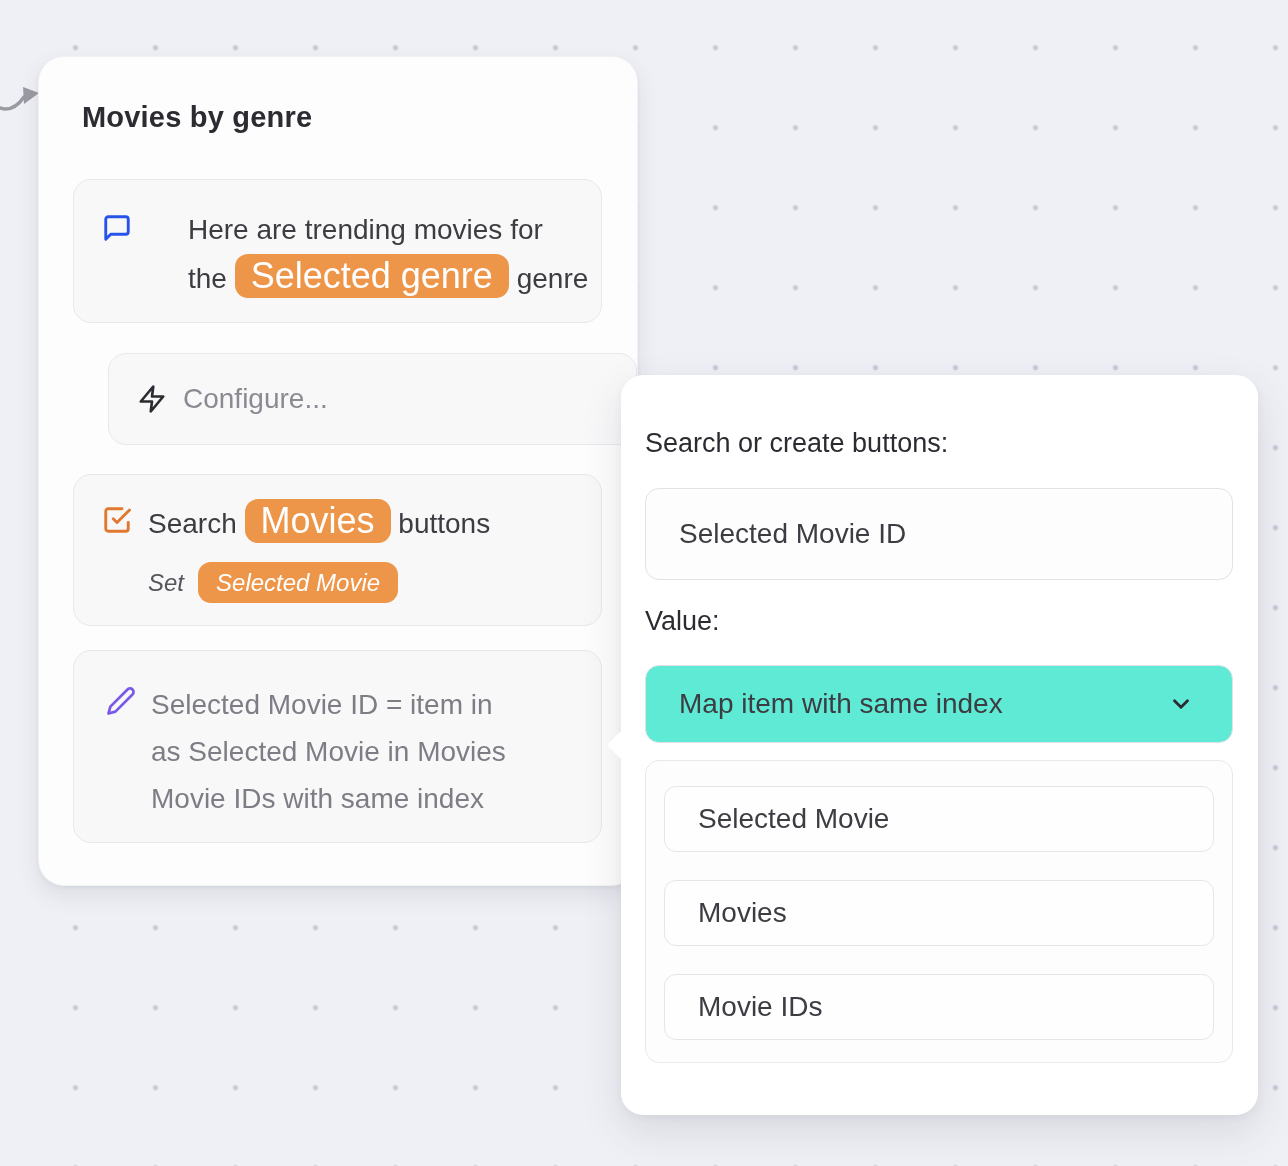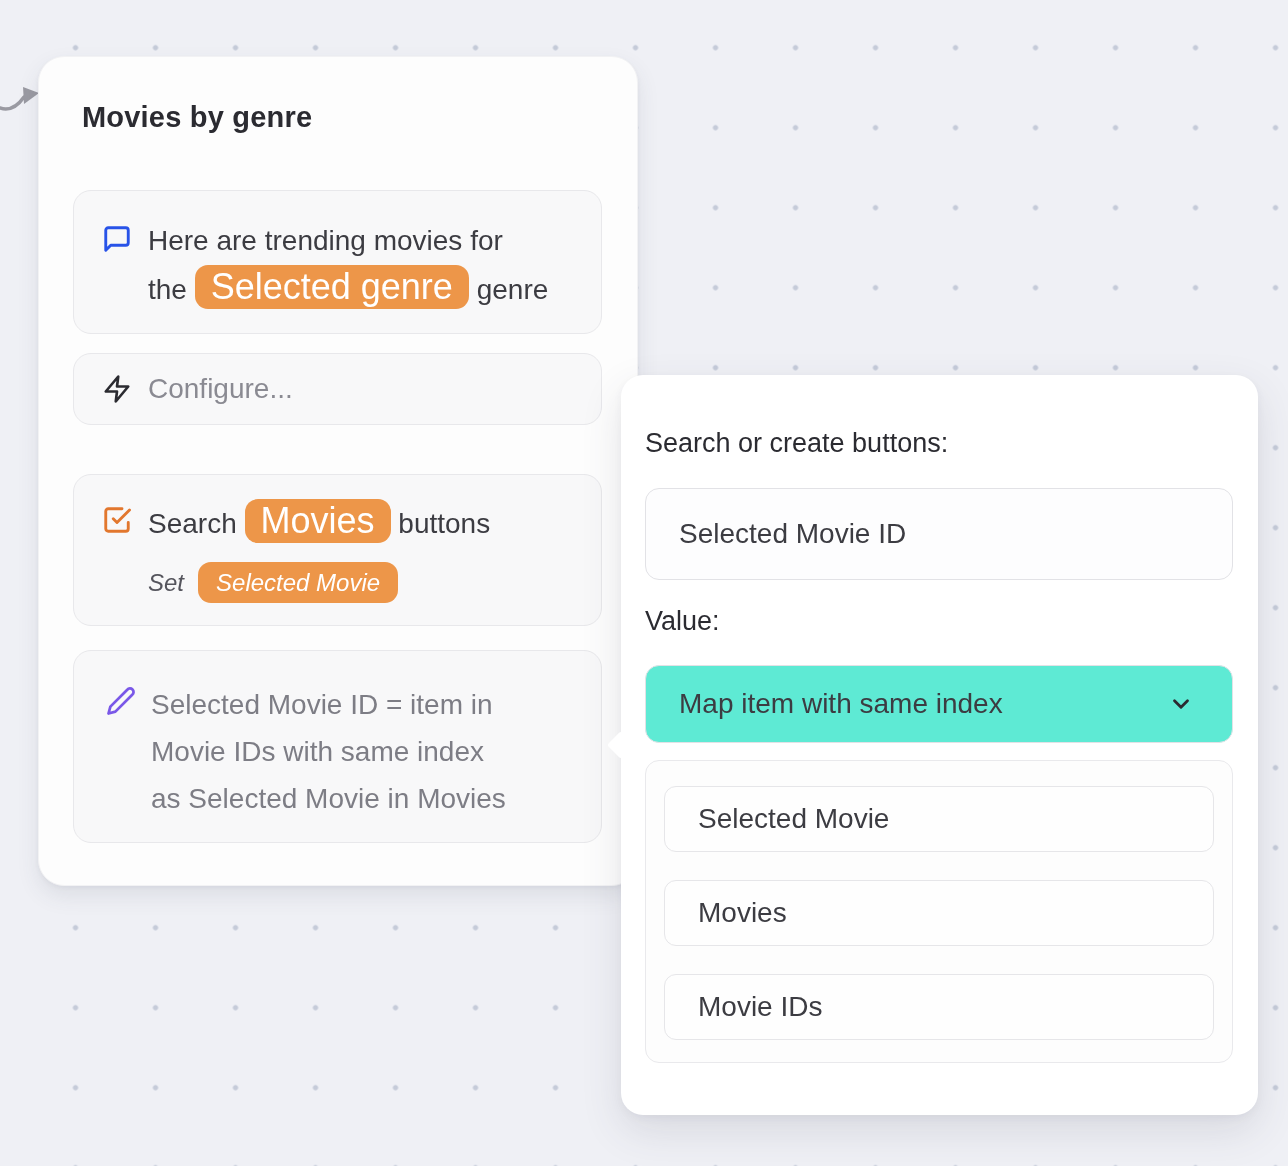--- a/index.html
+++ b/index.html
@@ -25,23 +25,23 @@
   }
   .block{
     position:absolute;left:34px;width:529px;box-sizing:border-box;
     background:#f8f8f9;border:1.5px solid #e8e8eb;border-radius:18px;
     display:flex;align-items:flex-start;
   }
   .block .icon{flex:0 0 30px;height:30px;display:inline-block;}
   .block .icon svg{width:30px;height:30px;display:block;}
   .btext{font-size:28px;color:#3c3c42;}
   .line{line-height:48px;white-space:nowrap;}
-  .b-message{top:133px;height:144px;padding:26px 20px 0 28px;}
+  .b-message{top:122px;height:144px;padding:26px 20px 0 28px;gap:40px;}
   .b-message .icon{margin-top:7px;margin-right:16px;}
-  .b-configure{top:296px;height:72px;padding:0 20px 0 28px;align-items:center;}
+  .b-configure{top:296px;height:92px;padding:0 20px 0 28px;align-items:center;margin-left:35px;}
   .b-configure .icon{margin-right:16px;}
   .configure-label{font-size:28px;color:#8a8a92;}
   .b-display{top:417px;height:152px;padding:24px 20px 0 28px;}
   .b-display .icon{margin-top:6px;margin-right:16px;}
   .display-line{line-height:46px;}
   .set-line{margin-top:15px;line-height:40px;font-style:italic;white-space:nowrap;}
   .set-label{font-size:24px;color:#55555d;margin-right:14px;}
   .b-assign{top:593px;height:193px;padding:30px 16px 0 32px;}
   .b-assign .icon{margin-top:5px;margin-right:15px;}
   .assign-text{font-size:28px;color:#7d7d85;}
@@ -148,22 +148,22 @@
     </div>
 
     <div class="block b-assign">
       <span class="icon">
         <svg viewBox="0 0 24 24" fill="none" stroke="#7A58E8" stroke-width="2.2" stroke-linecap="round" stroke-linejoin="round">
           <path d="M17 3a2.85 2.83 0 1 1 4 4L7.5 20.5 2 22l1.5-5.5Z"></path>
         </svg>
       </span>
       <div class="assign-text">
         <div>Selected Movie ID = item in</div>
+        <div>as Selected Movie in Movies</div>
         <div>Movie IDs with same index</div>
-        <div>as Selected Movie in Movies</div>
       </div>
     </div>
   </section>
 
   <section class="popup">
     <span class="popup-tail"></span>
 
     <div class="plabel plabel-search">Search or create buttons:</div>
 
     <input class="pinput" type="text" value="Selected Movie ID" style="">

